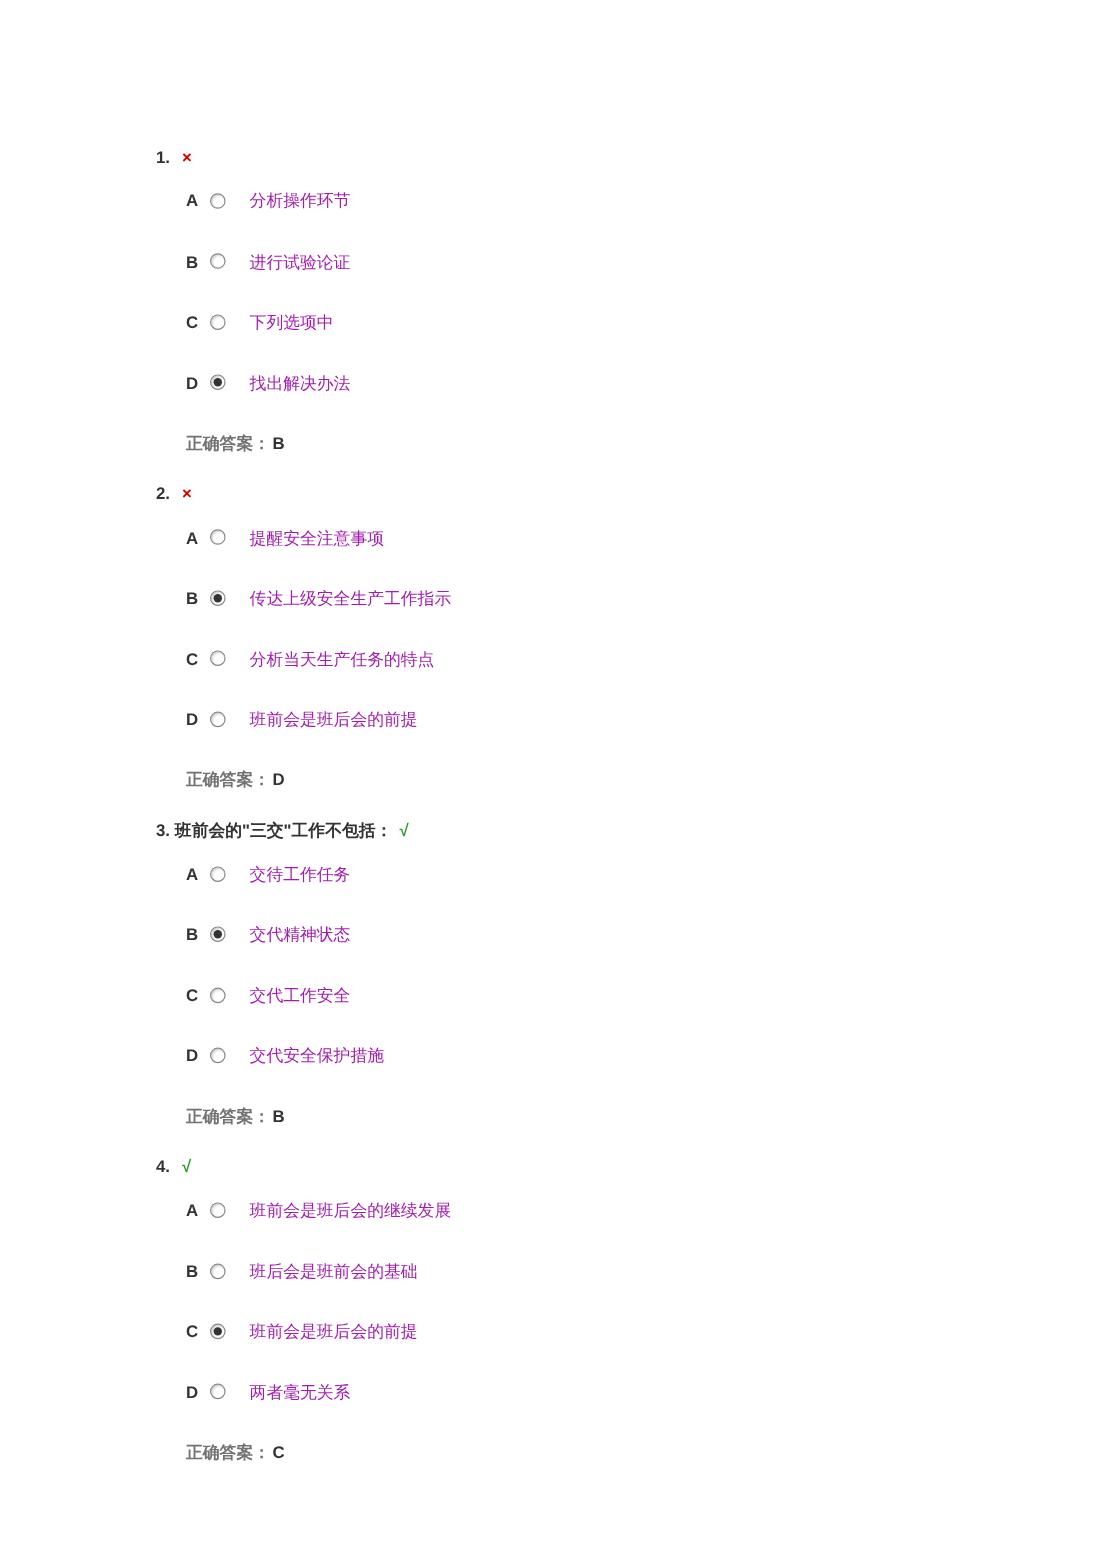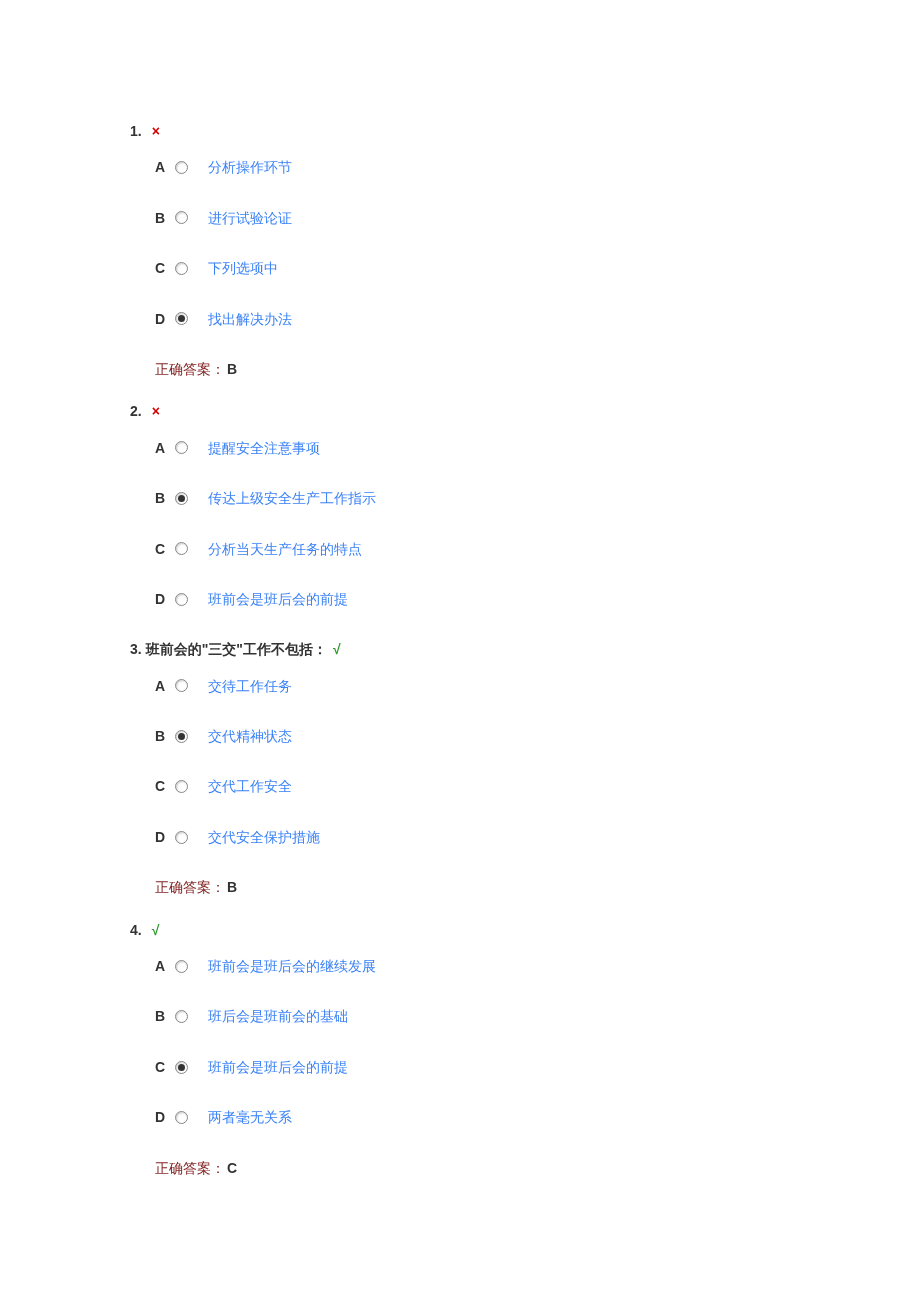--- a/index.html
+++ b/index.html
@@ -60,29 +60,30 @@
   }
   .radio.checked::after {
     content: "";
     position: absolute;
     top: 2px; left: 2px;
     width: 7px; height: 7px;
     border-radius: 50%;
     background: #333;
   }
   .opt-text {
-    color: #3b82f6;
+    color: #a21caf;
     font-weight: normal;
   }
   .answer-row {
     margin-left: 25px;
     margin-bottom: 20px;
   }
   .ans-label {
-    color: #7f1d1d;
+    color: #737373;
+    font-weight: bold;
   }
   .ans-value {
     font-weight: bold;
     font-family: Arial, sans-serif;
     margin-left: 2px;
   }
 </style>
 </head>
 <body>
 
@@ -132,20 +133,21 @@
       <div class="option-row">
         <span class="opt-letter">C</span>
         <span class="radio" role="radio" aria-checked="false"></span>
         <span class="opt-text">分析当天生产任务的特点</span>
       </div>
       <div class="option-row">
         <span class="opt-letter">D</span>
         <span class="radio" role="radio" aria-checked="false"></span>
         <span class="opt-text">班前会是班后会的前提</span>
       </div>
+      <div class="answer-row"><span class="ans-label">正确答案：</span><span class="ans-value">D</span></div>
     </div>
     <div class="question-block">
       <div class="q-header">
         <span class="q-number">3.</span>
         <span class="q-text">班前会的"三交"工作不包括：</span>
         <span class="mark mark-correct">√</span>
       </div>
       <div class="option-row">
         <span class="opt-letter">A</span>
         <span class="radio" role="radio" aria-checked="false"></span>

